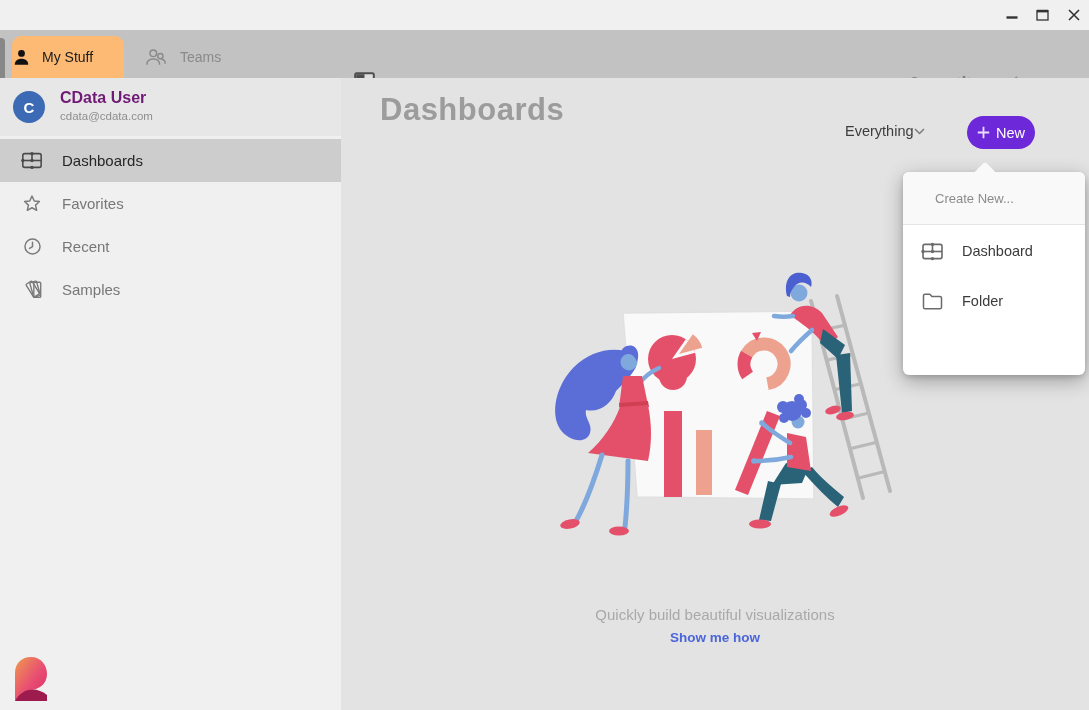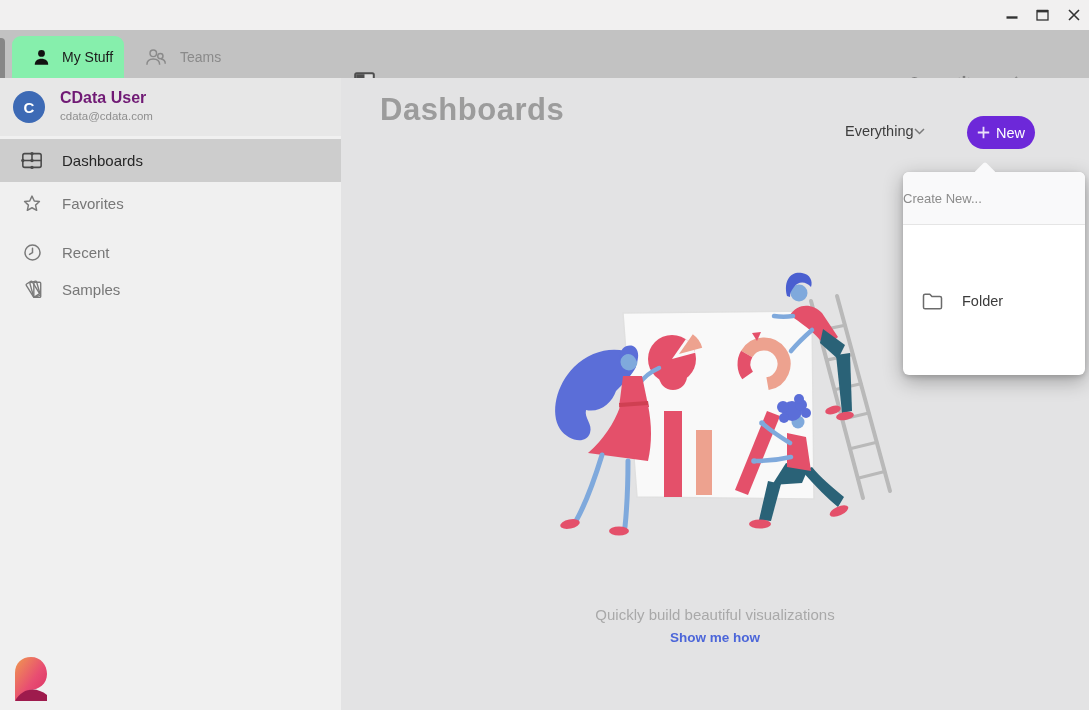--- a/index.html
+++ b/index.html
@@ -8,21 +8,21 @@
 
   
   .titlebar { position: absolute; left: 0; top: 0; width: 1089px; height: 30px; background: #f1f0f0; }
   .win-controls { position: absolute; right: 0; top: 0; height: 30px; display: flex; align-items: center; }
   .win-btn { width: 31px; height: 30px; display: flex; align-items: center; justify-content: center; cursor: pointer; }
 
   
   .tabbar { position: absolute; left: 0; top: 30px; width: 1089px; height: 48px; background: #c2c2c2; }
   .tab-edge { position: absolute; left: 0; top: 8px; width: 5px; height: 40px; background: #878787; border-radius: 0 4px 0 0; }
   .tab { position: absolute; top: 6px; height: 42px; display: flex; align-items: center; cursor: pointer; }
-  .tab.active { left: 12px; width: 112px; background: #86efac; border-radius: 9px 9px 0 0; padding-left: 20px; gap: 11px; }
+  .tab.active { left: 12px; width: 112px; background: #fdba74; border-radius: 9px 9px 0 0; gap: 11px; }
   .tab.active .tab-label { color: #1c1c1c; font-size: 14px; font-weight: 500; }
   .tab.inactive { left: 133px; width: 110px; padding-left: 12px; gap: 13px; }
   .tab.inactive .tab-label { color: #8a8a8a; font-size: 14px; }
   .split-toggle { position: absolute; left: 354px; top: 42px; width: 24px; height: 26px; cursor: pointer; }
   .tb-right { position: absolute; right: 0; top: 30px; height: 48px; display: flex; align-items: center; }
   .tb-icon { width: 50px; height: 48px; display: flex; align-items: center; justify-content: center; cursor: pointer; }
 
   
   .sidebar { position: absolute; left: 0; top: 78px; width: 341px; height: 632px; background: #f0f0f0; }
   .user-card { position: absolute; left: 0; top: 0; width: 341px; height: 58px; background: #e7e7e7; cursor: pointer; }
@@ -48,21 +48,21 @@
   .empty-title { position: absolute; left: 0; top: 499px; width: 748px; text-align: center; font-size: 24px; font-weight: bold; color: #9b9b9b; }
   .empty-sub { position: absolute; left: 0; top: 528px; width: 748px; text-align: center; font-size: 15px; color: #a9a9a9; }
   .empty-link { position: absolute; left: 0; top: 552px; width: 748px; text-align: center; font-size: 13.5px; font-weight: bold; color: #4c66d9; cursor: pointer; }
   .illo { position: absolute; left: 199px; top: 177px; }
 
   
   .menu { position: absolute; left: 903px; top: 172px; width: 182px; height: 203px; background: #fff; border-radius: 6px;
           box-shadow: 0 6px 20px rgba(0,0,0,.30), 0 2px 5px rgba(0,0,0,.15); }
   .menu-arrow { position: absolute; top: -7px; left: 74px; width: 16px; height: 16px; background: #f9f9fa; transform: rotate(45deg); border-radius: 2px; }
   .menu-header { position: absolute; left: 0; top: 0; width: 182px; height: 53px; background: #f9f9fa; border-radius: 6px 6px 0 0;
-                 border-bottom: 1px solid #e5e5e5; display: flex; align-items: center; padding-left: 0;
+                 border-bottom: 1px solid #e5e5e5; display: flex; align-items: center; padding-left: 32px;
                  font-size: 13px; color: #8b8b8b; }
   .menu-item { position: absolute; left: 0; width: 182px; height: 50px; display: flex; align-items: center; cursor: pointer; background: #fff; }
   .menu-item .mi-icon { width: 24px; height: 24px; margin-left: 17px; display: flex; align-items: center; justify-content: center; }
   .menu-item .mi-label { margin-left: 18px; font-size: 14.5px; color: #3b3b3b; }
   .menu-item.last { border-radius: 0 0 6px 6px; }
 </style>
 </head>
 <body>
 
 <div id="app">
@@ -174,21 +174,21 @@
 
     <div class="nav-item" style="top:104px">
       <span class="nav-icon">
         <svg width="22" height="22" viewBox="0 0 24 24" fill="none" stroke="#7a7a7a" stroke-width="1.6" stroke-linejoin="round">
           <path d="M12,3.4 l2.5,5.3 5.6,0.6 -4.2,3.9 1.2,5.7 -5.1,-2.8 -5.1,2.8 1.2,-5.7 -4.2,-3.9 5.6,-0.6 Z"></path>
         </svg>
       </span>
       <span class="nav-label">Favorites</span>
     </div>
 
-    <div class="nav-item" style="top:153px">
+    <div class="nav-item" style="top:147px">
       <span class="nav-icon">
         <svg width="21" height="21" viewBox="0 0 24 24" fill="none" stroke="#7a7a7a" stroke-width="1.7" stroke-linecap="round">
           <circle cx="12" cy="12" r="8.6"></circle>
           <path d="M12,7.2 L12,12 L8.6,14.2"></path>
         </svg>
       </span>
       <span class="nav-label">Recent</span>
     </div>
 
     <div class="nav-item" style="top:190px">
@@ -309,20 +309,36 @@
     </svg>
 
     <div class="empty-sub">Quickly build beautiful visualizations</div>
     <div class="empty-link">Show me how</div>
   </div>
 
   <div class="menu">
     <div class="menu-arrow"></div>
     <div class="menu-header">Create New...</div>
 
+    <div class="menu-item" style="top:54px">
+      <span class="mi-icon">
+        <svg width="23" height="19" viewBox="0 0 24 20" fill="none" stroke="#6b6b6b" stroke-width="1.7">
+          <rect x="2" y="2.5" width="20" height="15" rx="2"></rect>
+          <line x1="2" y1="10" x2="22" y2="10"></line>
+          <line x1="12" y1="2.5" x2="12" y2="10"></line>
+          <g fill="#6b6b6b" stroke="none">
+              <circle cx="12" cy="2.5" r="1.8"></circle>
+              <circle cx="2" cy="10" r="1.8"></circle>
+              <circle cx="12" cy="10" r="1.8"></circle>
+              <circle cx="12" cy="17.5" r="1.8"></circle>
+            </g>
+        </svg>
+      </span>
+      <span class="mi-label">Dashboard</span>
+    </div>
 
     <div class="menu-item" style="top:104px">
       <span class="mi-icon">
         <svg width="21" height="18" viewBox="0 0 22 19" fill="none" stroke="#6b6b6b" stroke-width="1.6" stroke-linejoin="round">
           <path d="M1.5,4 c0-1 0.7-1.7 1.7-1.7 h5 l2.2,2.4 h8.4 c1,0 1.7,0.7 1.7,1.7 v9.6 c0,1-0.7,1.7-1.7,1.7 h-15.6 c-1,0-1.7-0.7-1.7-1.7 Z"></path>
         </svg>
       </span>
       <span class="mi-label">Folder</span>
     </div>
 

